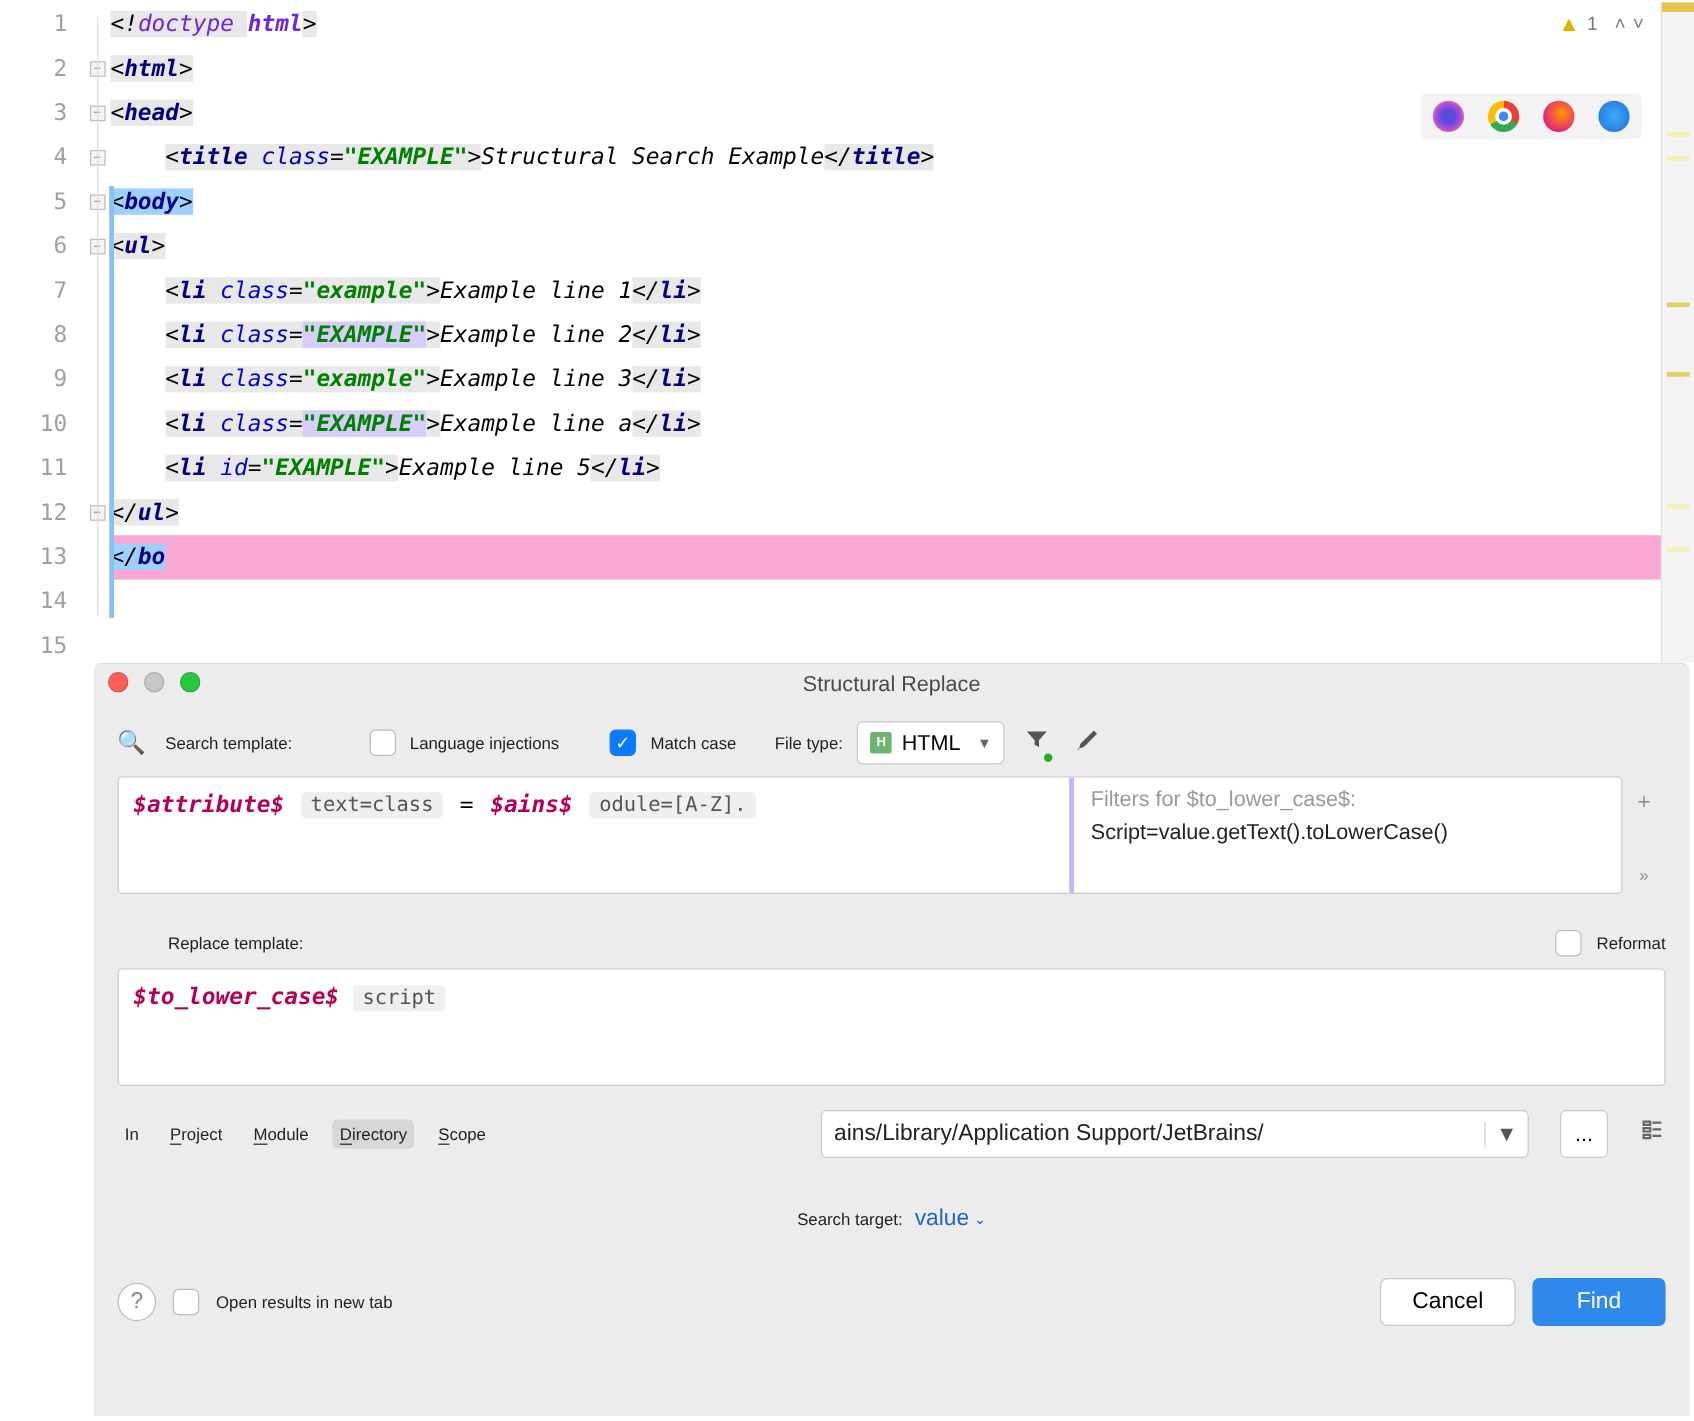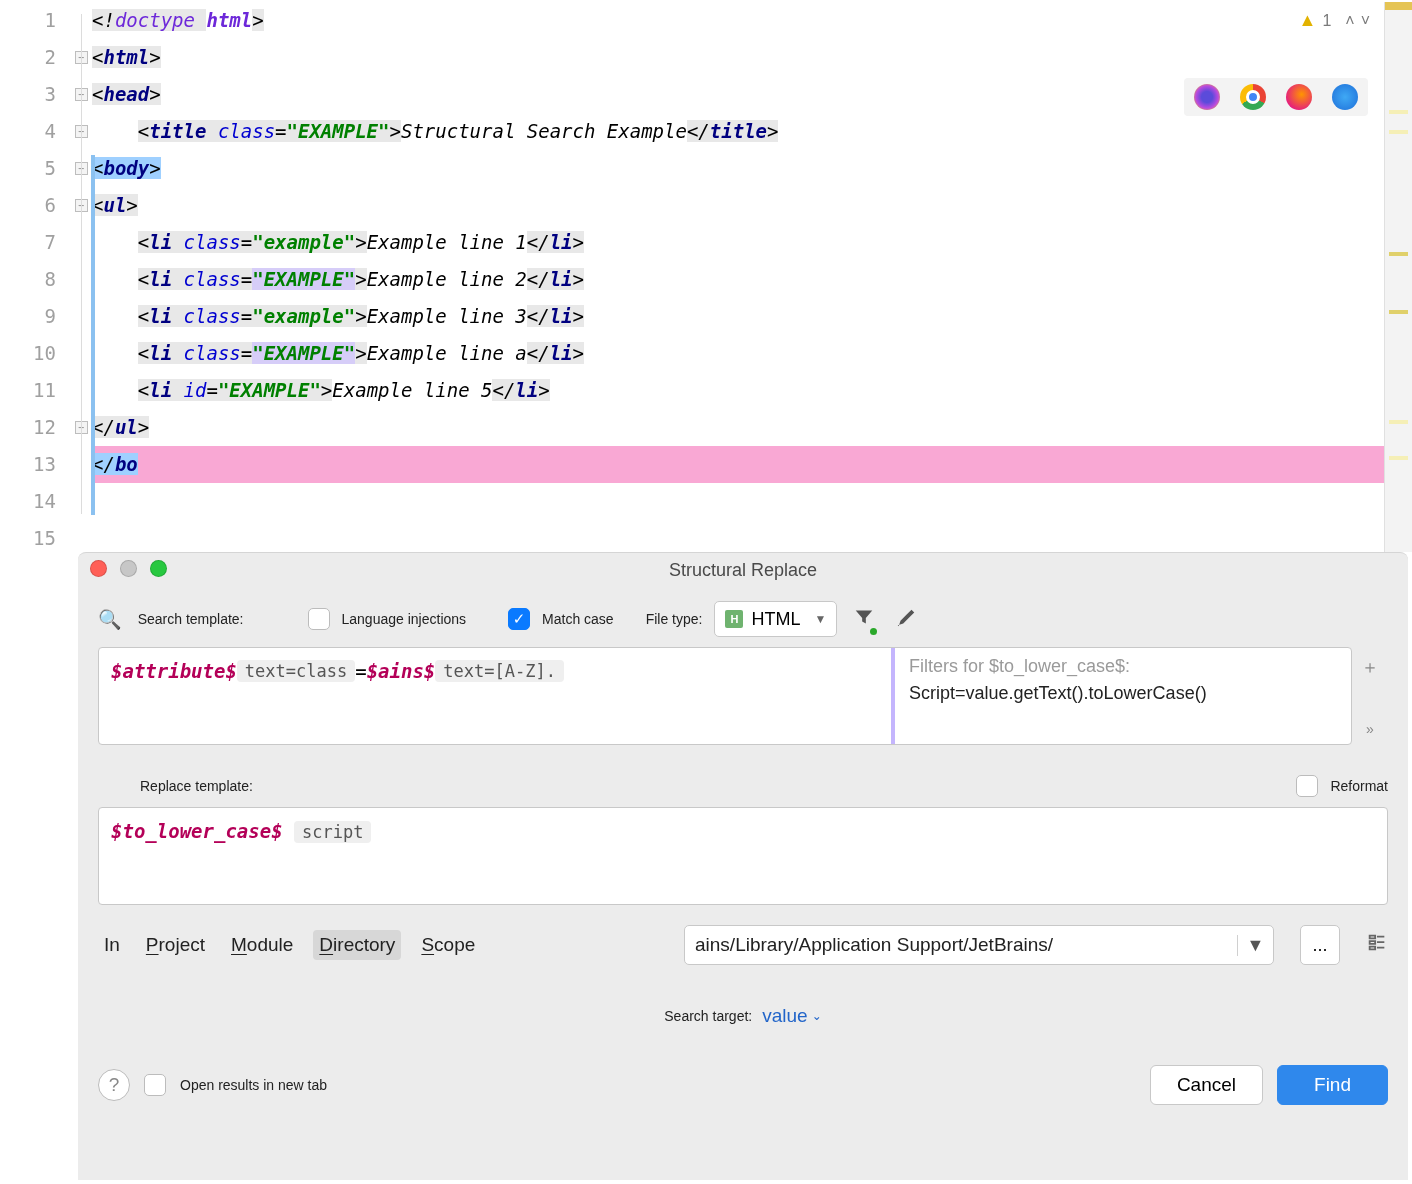--- a/index.html
+++ b/index.html
@@ -205,21 +205,21 @@
   }
   .template-left {
     flex: 1;
     padding: 12px 12px;
     font-family: Menlo, monospace;
     font-style: italic;
     font-size: 19px;
     display:flex;
     align-items:flex-start;
     flex-wrap: wrap;
-    gap: 0;
+    gap: 14px;
   }
   .tvar { color:#b40058; font-weight:bold; }
   .chip {
     background:#efefef; border-radius:4px; padding:1px 8px;
     font-style: normal; font-size:17px; color:#555;
   }
   .eq { font-style: normal; }
 
   .template-right {
     width: 460px;
@@ -240,21 +240,21 @@
   .replace-box {
     border:1px solid #c8c8c8; background:#fff; border-radius:4px;
     height: 98px;
     padding: 12px 12px;
     font-family: Menlo, monospace;
     font-style: italic;
     font-size:19px;
   }
 
   .scope-row { display:flex; align-items:center; gap:18px; margin-top: 20px; }
-  .scope-tabs { display:flex; gap:14px; font-size:19px; }
+  .scope-tabs { display:flex; gap:14px; font-size:14px; }
   .scope-tab { color:#222; padding:4px 6px; border-radius:4px; cursor:pointer; }
   .scope-tab.sel { background:#d7d7d7; }
   .und { text-decoration: underline; text-underline-offset: 3px; }
   .path-select {
     margin-left:auto;
     display:flex; align-items:center;
     background:#fff; border:1px solid #c8c8c8; border-radius:5px;
     height:40px; width: 590px;
   }
   .path-text { flex:1; padding:0 10px; font-size:19px; color:#222; overflow:hidden; }
@@ -414,21 +414,21 @@
       </span>
     </div>
 
     <div style="display:flex; gap:0;">
       <div class="template-box" style="flex:1;">
         <div class="template-left">
           <span class="tvar">$attribute$</span>
           <span class="chip">text=class</span>
           <span class="eq">=</span>
           <span class="tvar">$ains$</span>
-          <span class="chip">text=[A-Z].</span>
+          <span class="chip">odule=[A-Z].</span>
         </div>
         <div class="template-right">
           <div class="tr-title">Filters for $to_lower_case$:</div>
           <div class="tr-body">Script=value.getText().toLowerCase()</div>
         </div>
       </div>
       <div class="plus-col">
         <span>＋</span>
         <span style="font-size:14px;">»</span>
       </div>

